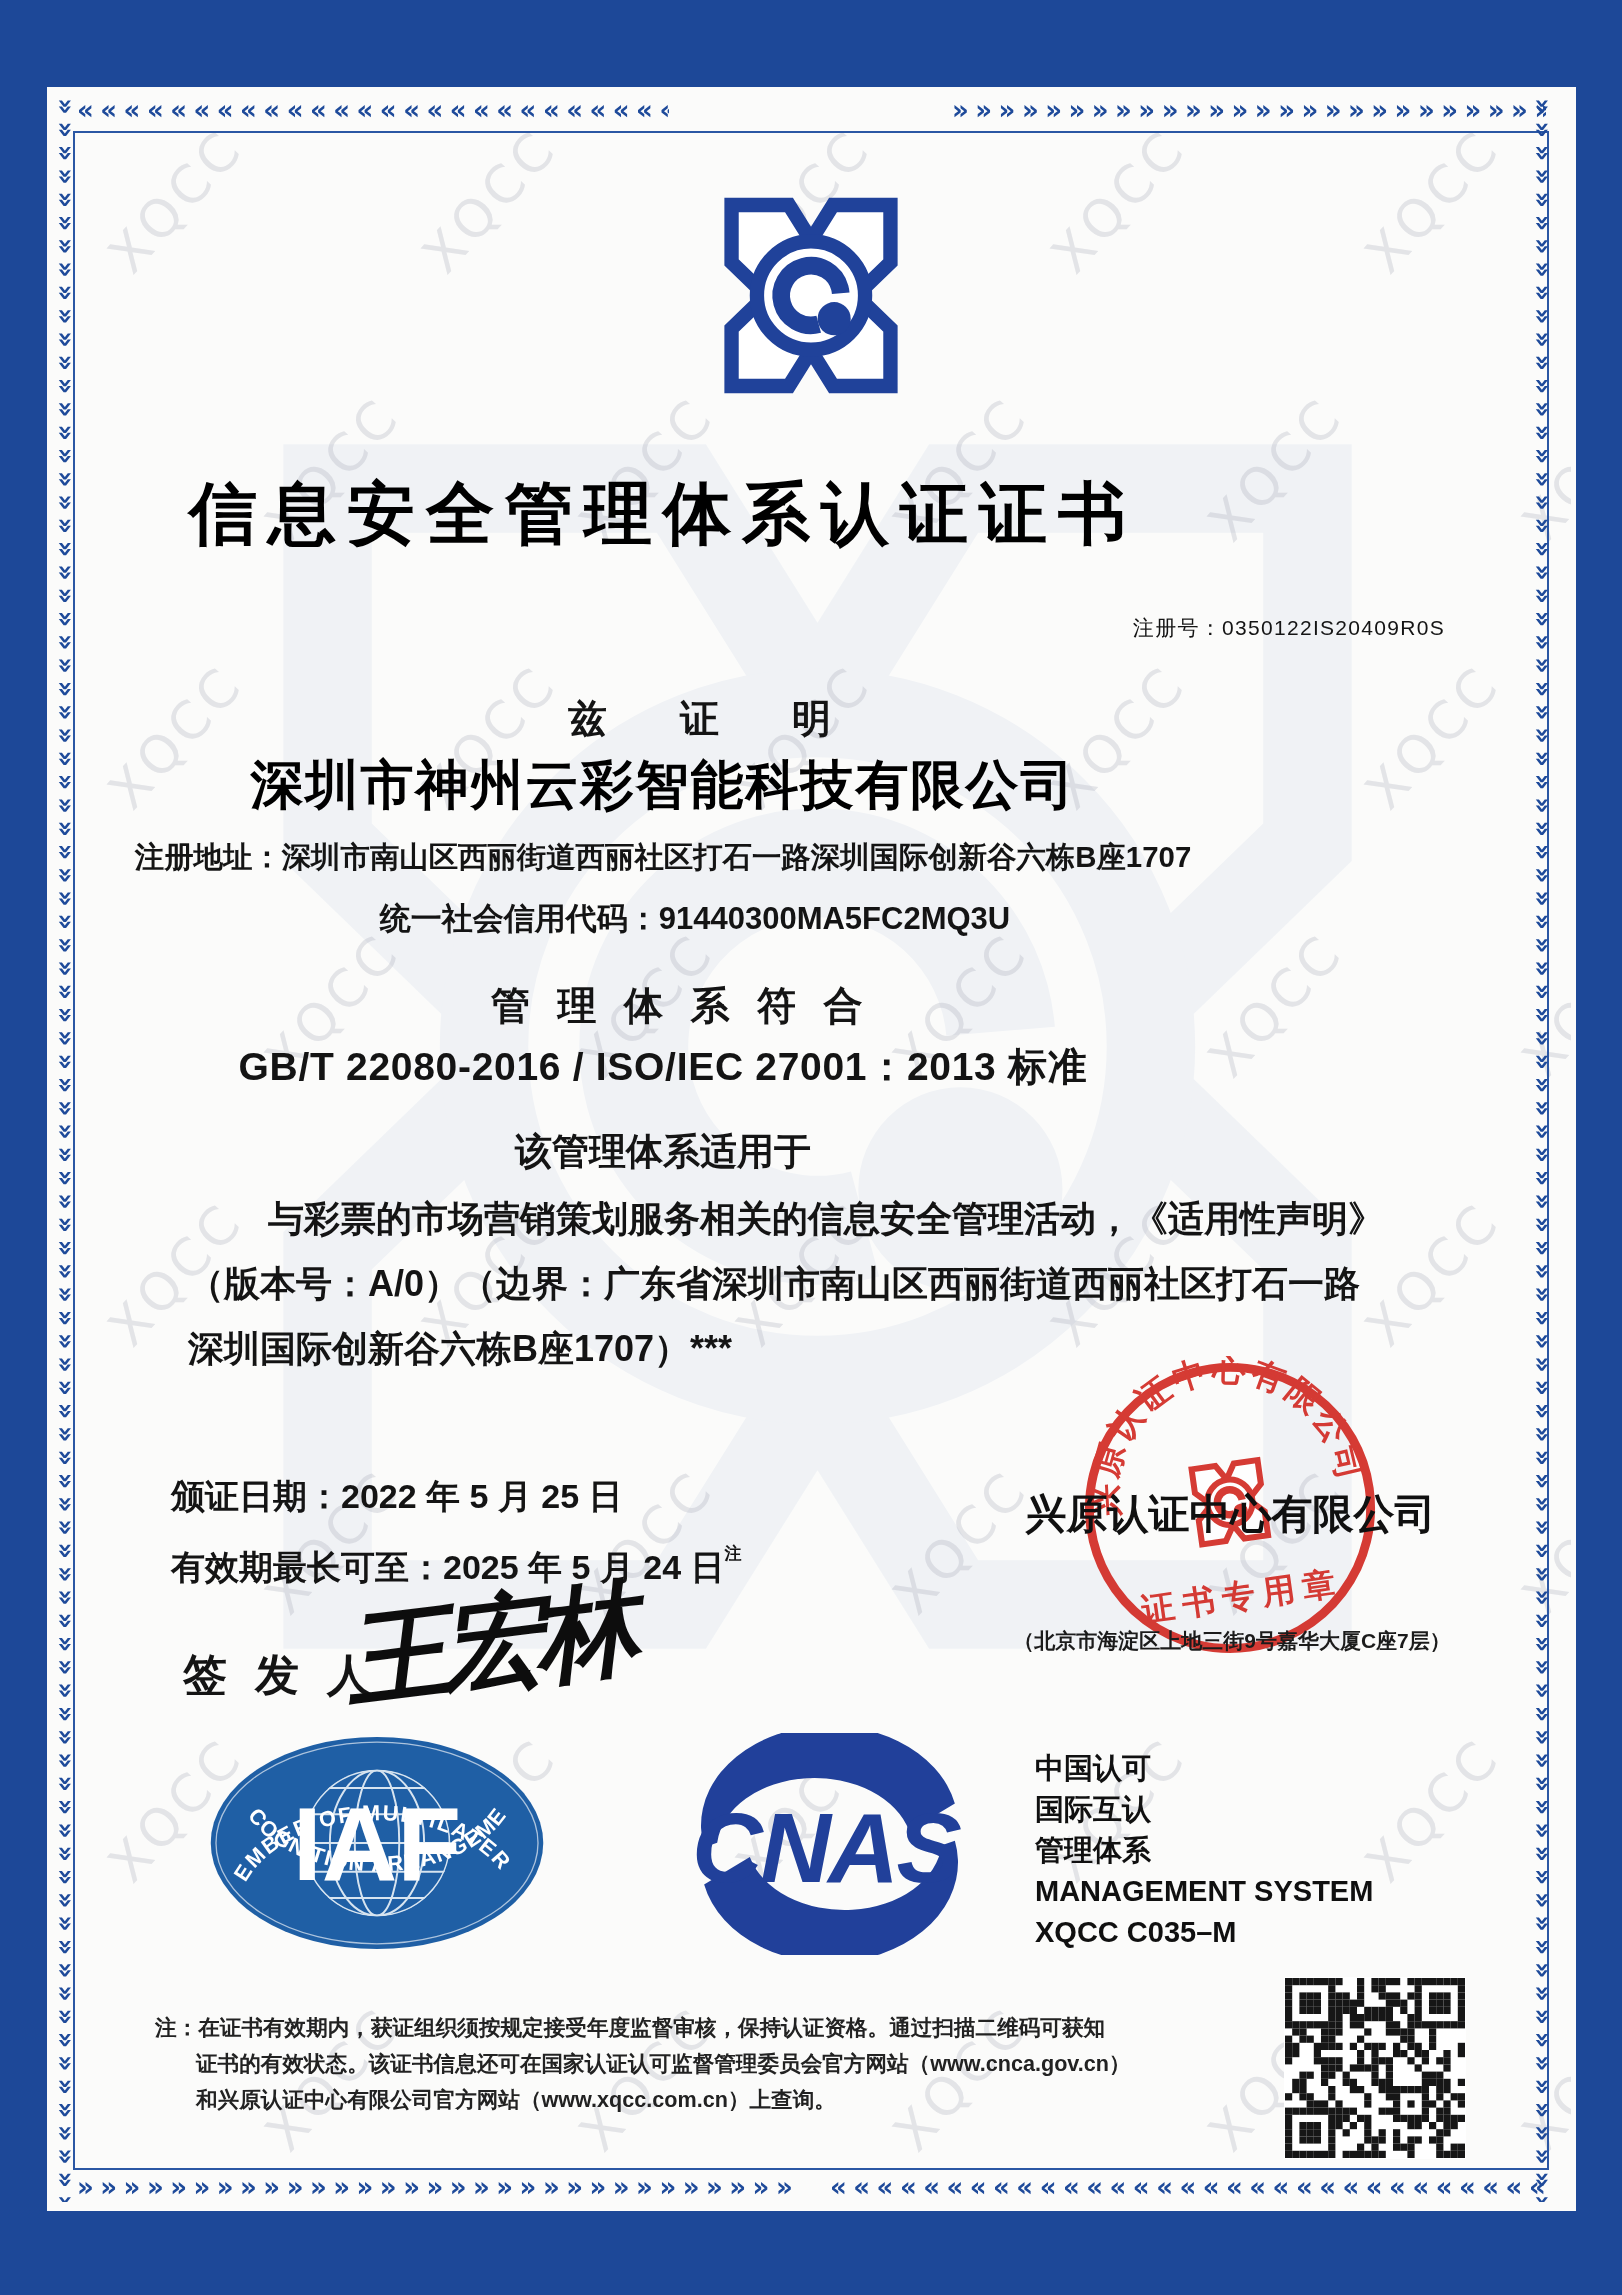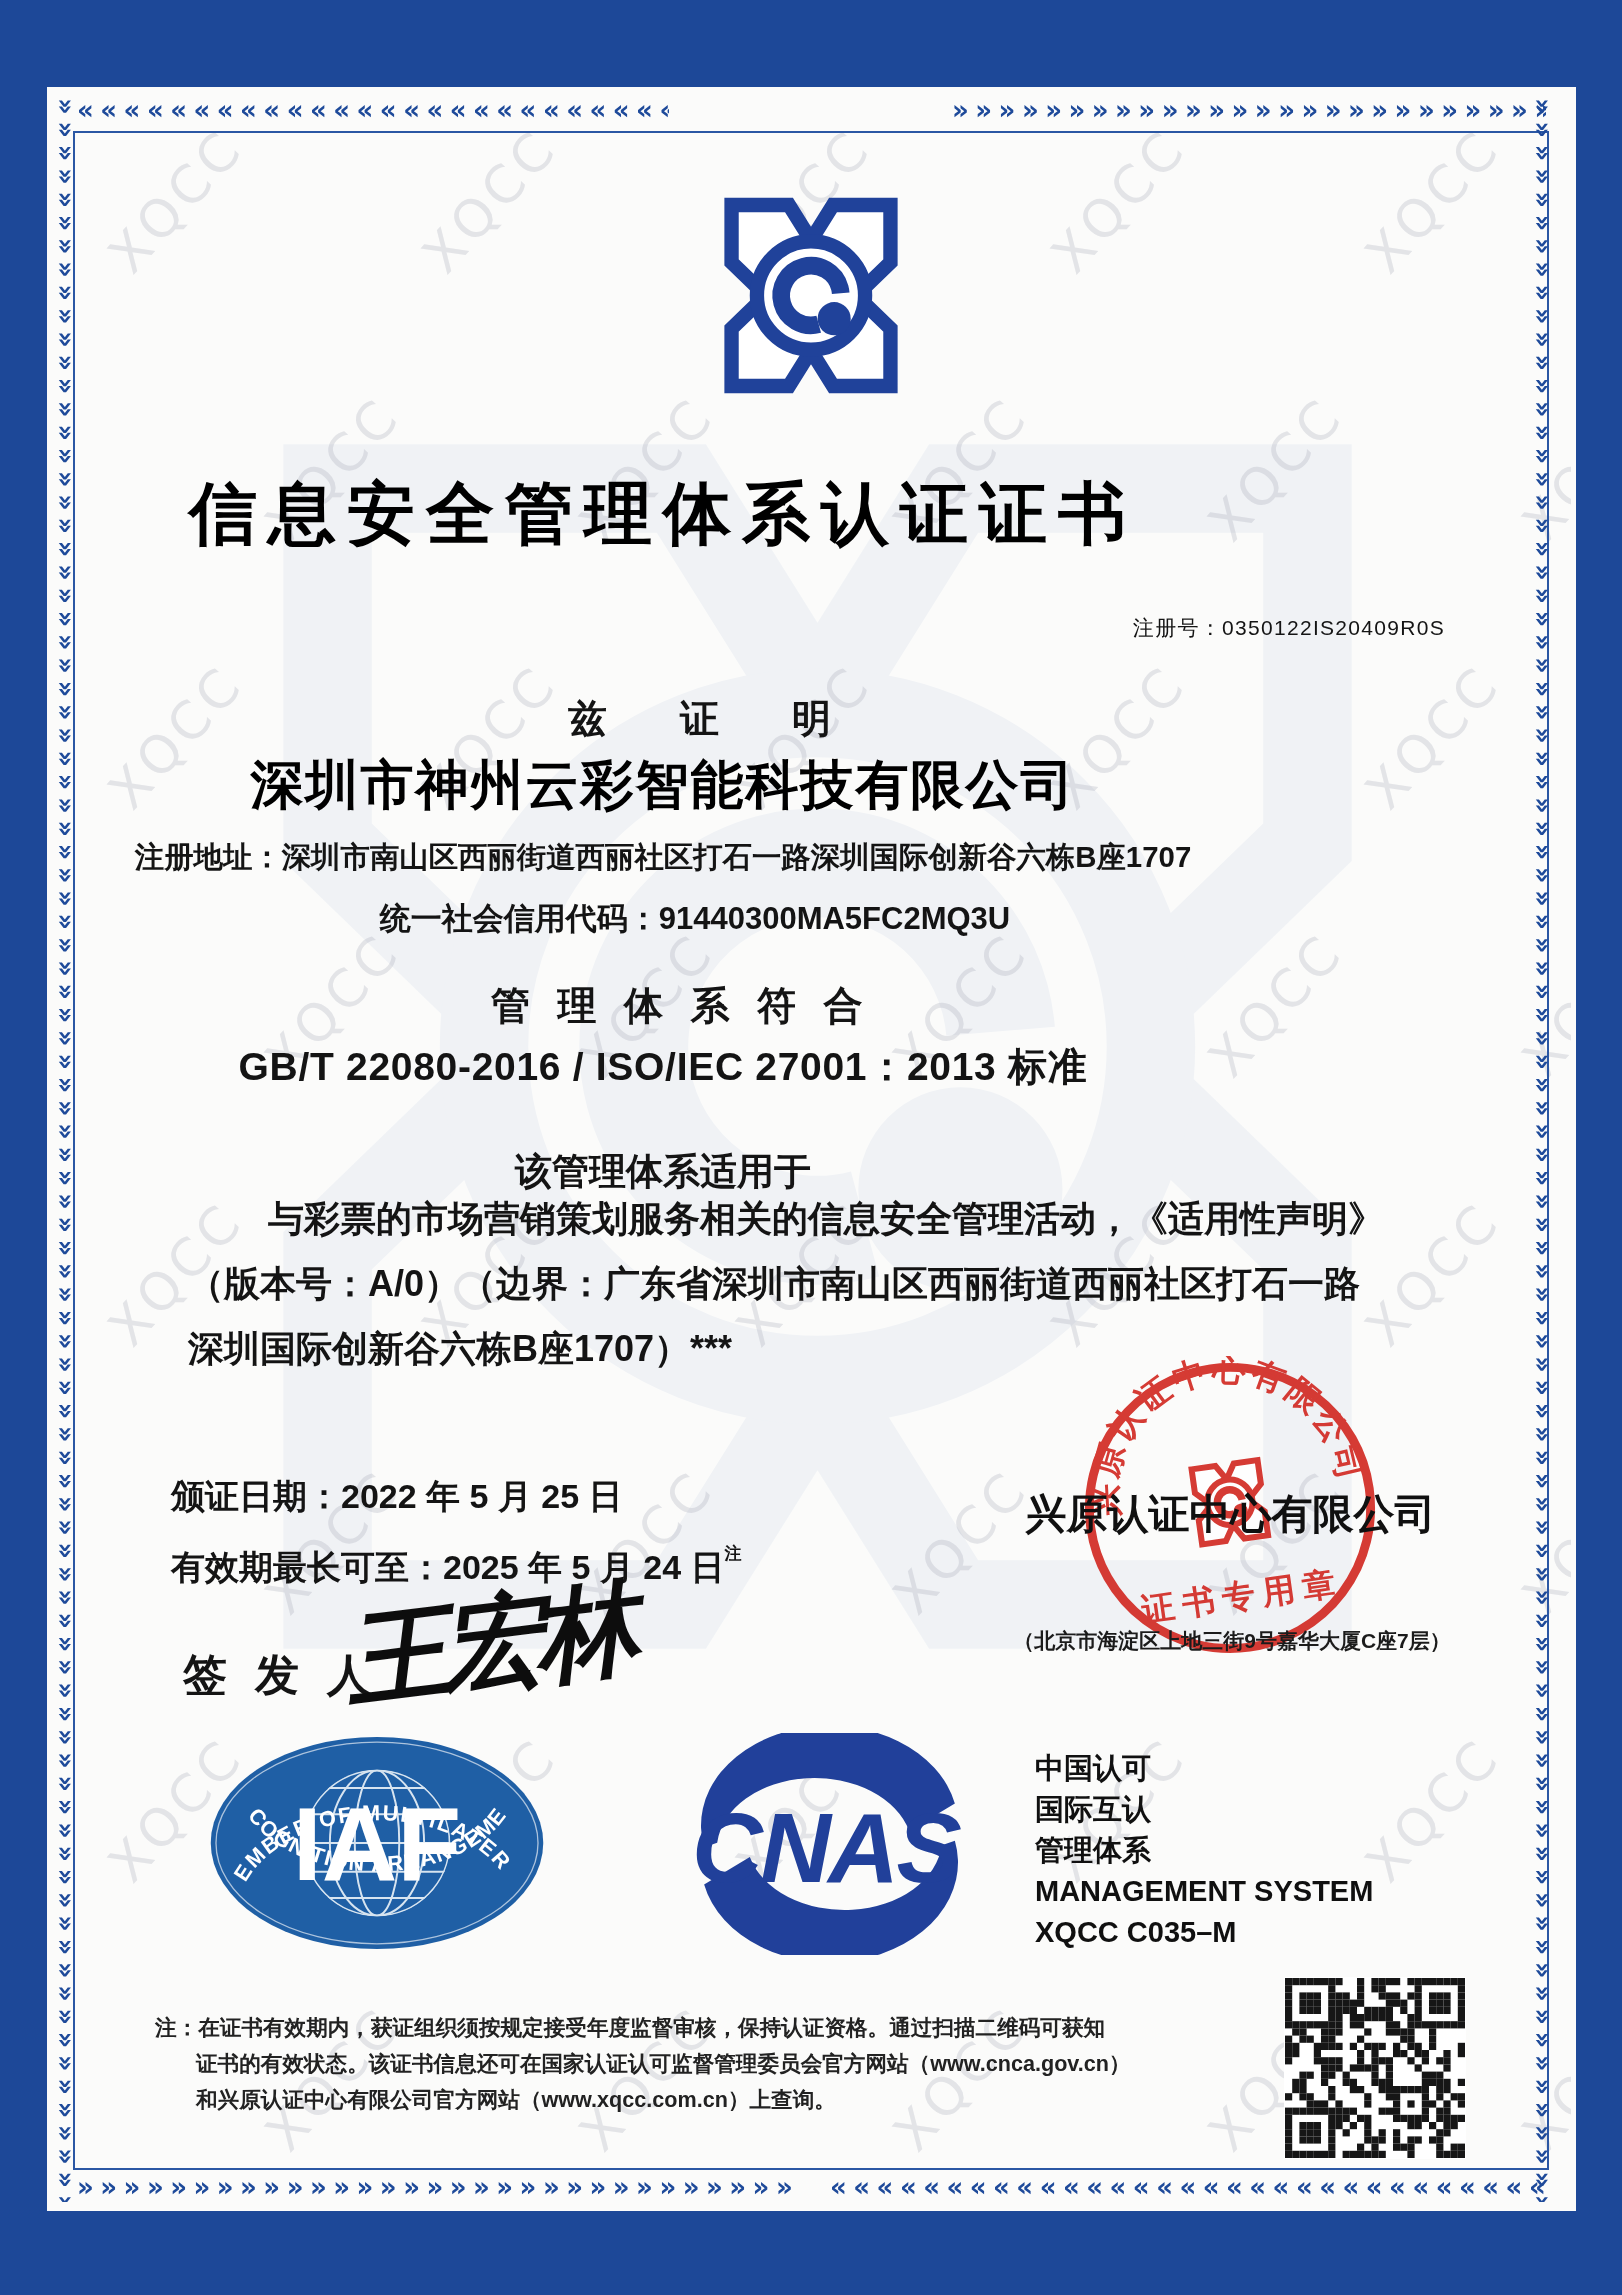--- a/index.html
+++ b/index.html
@@ -32,21 +32,21 @@
   .ctr{left:0;width:1326px;text-align:center;}
   .top-logo{left:700px;top:185px;}
   .cert-title{top:469px;font-size:68px;font-weight:900;letter-spacing:11px;color:#000;}
   .reg-line{top:614px;right:178px;font-size:21px;font-weight:400;letter-spacing:1.3px;}
   .certify{top:692px;font-size:39px;font-weight:800;letter-spacing:73px;padding-left:73px;}
   .company{top:750px;font-size:53px;font-weight:900;letter-spacing:2px;color:#000;}
   .addr{top:838px;font-size:29.4px;font-weight:700;}
   .credit{top:898px;font-size:31px;font-weight:700;margin-left:32px;}
   .comply{top:979px;font-size:39px;font-weight:800;letter-spacing:27.5px;padding-left:27.5px;}
   .standard{top:1040px;font-size:39px;font-weight:800;letter-spacing:0.7px;}
-  .scope-head{top:1127px;font-size:37px;font-weight:700;margin-top:20px;}
+  .scope-head{top:1127px;font-size:37px;font-weight:700;}
   .scope{left:188px;top:1186px;width:1292px;font-size:36px;font-weight:700;line-height:65px;text-align:left;}
   .scope .indent{text-indent:80px;}
   .issue-date{left:171px;top:1474px;font-size:34px;font-weight:700;}
   .valid-until{left:171px;top:1542px;font-size:34px;font-weight:700;}
   .valid-until sup{font-size:17px;vertical-align:19.6px;}
   .issuer-label{left:183px;top:1646px;font-size:44px;font-weight:700;letter-spacing:7.9px;}
   .signature{left:353px;top:1576px;font-size:103px;font-weight:700;font-family:"DejaVu Serif",serif;transform:rotate(-7deg) skewX(-14deg);letter-spacing:-7.9px;color:#0d0d0d;}
   .seal-svg{left:1078px;top:1356px;}
   .seal-company{left:1008px;top:1487px;width:445px;text-align:center;font-size:41px;font-weight:800;color:#101010;z-index:3;}
   .seal-addr{left:1006px;top:1627px;width:452px;text-align:center;font-size:21px;font-weight:600;color:#1b1b1b;}

